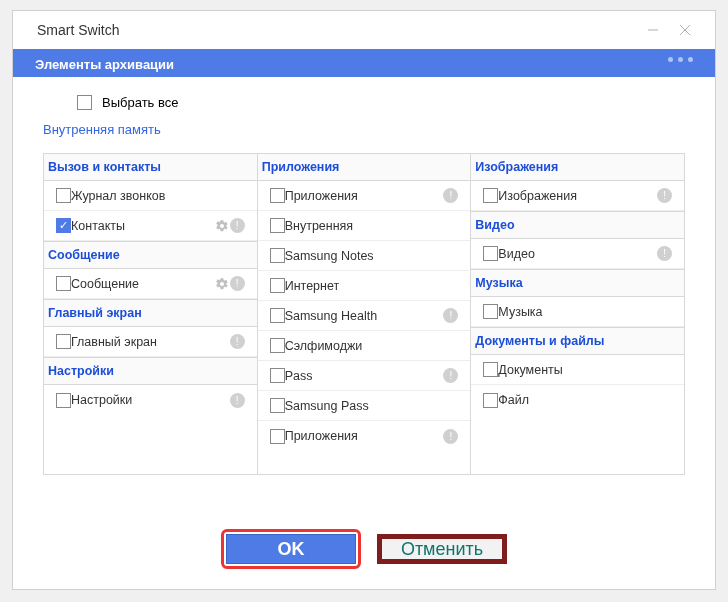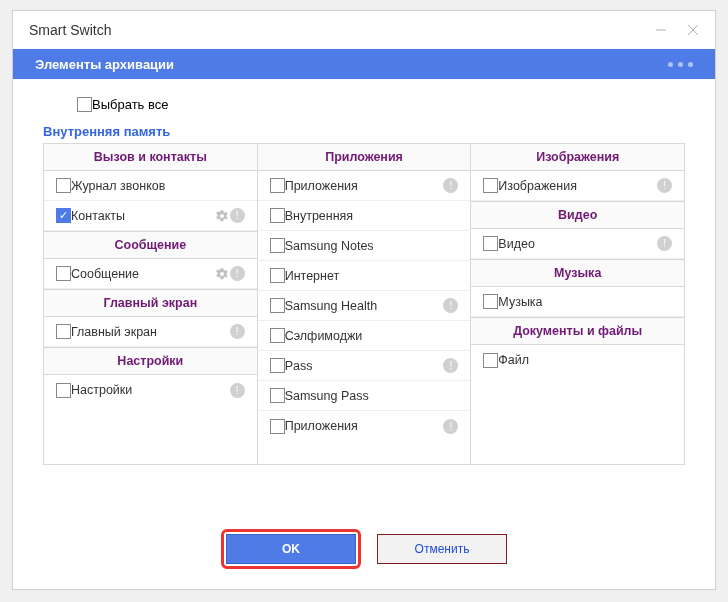--- a/index.html
+++ b/index.html
@@ -2,67 +2,67 @@
 <html><head>
 <meta charset="utf-8">
 <style>
 * { box-sizing: border-box; margin: 0; padding: 0; font-family: "Segoe UI", Tahoma, sans-serif; }
 body { background: #f0f0f0; padding: 10px; }
 .window {
   width: 704px; height: 580px; background: #fff; border: 1px solid #d0d0d0;
   margin: 0 auto; display: flex; flex-direction: column;
 }
 .titlebar {
-  height: 38px; display: flex; align-items: center; padding: 0 16px;
+  height: 38px; display: flex; align-items: center; padding: 0 24px;
   justify-content: space-between; font-size: 14px; color: #333;
 }
 .win-controls { display: flex; gap: 20px; align-items: center; }
 .win-btn { width: 12px; height: 12px; cursor: default; display:flex; align-items:center; justify-content:center; color:#a0a0a0; }
 .banner {
-  background: #4e7be6; height: 28px; display: flex; align-items: center;
-  padding: 15px 22px; justify-content: space-between;
+  background: #4e7be6; height: 28px; display: flex; 
+  padding: 8px 22px; justify-content: space-between;
 }
 .banner-title { color: #fff; font-weight: 600; font-size: 13px; }
 .banner-dots { display:flex; gap:5px; }
 .banner-dots span { width:5px; height:5px; background:rgba(255,255,255,.55); border-radius:50%; }
 .content { flex:1; padding: 12px 30px 6px 30px; overflow:hidden; }
-.select-all-row { display:flex; align-items:center; margin:6px 0 12px 34px; font-size:13px; }
-.section-title { color:#3366e0; font-weight:700; font-size:13px; margin-bottom:4px; }
+.select-all-row { display:flex; align-items:center; gap:10px; margin:6px 0 12px 34px; font-size:13px; }
+.section-title { color:#3366e0; font-weight:400; font-size:13px; margin-bottom:16px; }
 .grid {
   display:flex; border:1px solid #d8d8d8; border-top:none; height: 322px;
 }
 .col { flex:1; border-right:1px solid #d8d8d8; display:flex; flex-direction:column; }
 .col:last-child { border-right:none; }
 .grp-header {
   background:#fafafa; border-top:1px solid #d8d8d8; border-bottom:1px solid #d8d8d8;
-  font-weight:700; font-size:12.5px; text-align:center; padding:6px 4px; color:#701a75;
+  font-weight:700; font-size:12.5px; text-align:left; padding:6px 4px; color:#1d4ed8;
 }
 .item {
   display:flex; align-items:center; gap:0; padding:6px 12px; border-bottom:1px solid #eee;
   font-size:12.5px; color:#333; min-height:30px;
 }
 .item:last-child { border-bottom:none; }
 .cbx {
   width:15px; height:15px; border:1px solid #888; flex-shrink:0; display:flex;
   align-items:center; justify-content:center; background:#fff;
 }
 .cbx.checked { background:#4e7be6; border-color:#4e7be6; }
 .cbx.checked::after { content:"✓"; color:#fff; font-size:11px; line-height:1; }
 .item-label { flex:1; white-space:nowrap; overflow:hidden; text-overflow:ellipsis; }
 .info-dot { width:15px; height:15px; border-radius:50%; background:#d0d0d0; color:#fff; font-size:10px; display:flex; align-items:center; justify-content:center; flex-shrink:0; }
 .info-dot::after { content:"!"; }
 .gear { width:15px; height:15px; color:#c0c0c0; flex-shrink:0; display:flex; align-items:center; justify-content:center; }
 .gear svg { width:14px; height:14px; }
 .footer { padding:18px 0 20px 0; display:flex; gap:16px; justify-content:center; align-items:center; }
 .btn {
-  min-width:130px; height:30px; font-size:12px; display:flex; align-items:center; justify-content:center;
+  min-width:130px; height:30px; font-size:18px; display:flex; align-items:center; justify-content:center;
   cursor:pointer; user-select:none;
 }
 .btn-primary { background:#4e7be6; color:#fff; font-weight:600; border:1px solid #3a64c8; }
-.btn-secondary { background:#f2f2f2; color:#1d4ed8; border:1px solid #7f1d1d; }
+.btn-secondary { background:#f2f2f2; color:#0f766e; border:5px solid #7f1d1d; }
 .highlight-ring { border:3px solid #e33; border-radius:6px; padding:2px; }
 </style>
 </head>
 <body>
 
 <div class="window">
 
   <div class="titlebar">
     <span>Smart Switch</span>
     <div class="win-controls">
@@ -193,20 +193,24 @@
             <span class="info-dot"></span>
           </div>
           <div class="grp-header">Музыка</div>
           <div class="item">
             <span class="cbx"></span>
             <span class="item-label">Музыка</span>
           </div>
           <div class="grp-header">Документы и файлы</div>
           <div class="item">
             <span class="cbx"></span>
+            <span class="item-label">Документы</span>
+          </div>
+          <div class="item">
+            <span class="cbx"></span>
             <span class="item-label">Файл</span>
           </div>
         </div>
       </div>
   </div>
 
   <div class="footer">
     <div class="highlight-ring">
       <div class="btn btn-primary">
         <span>OK</span>

